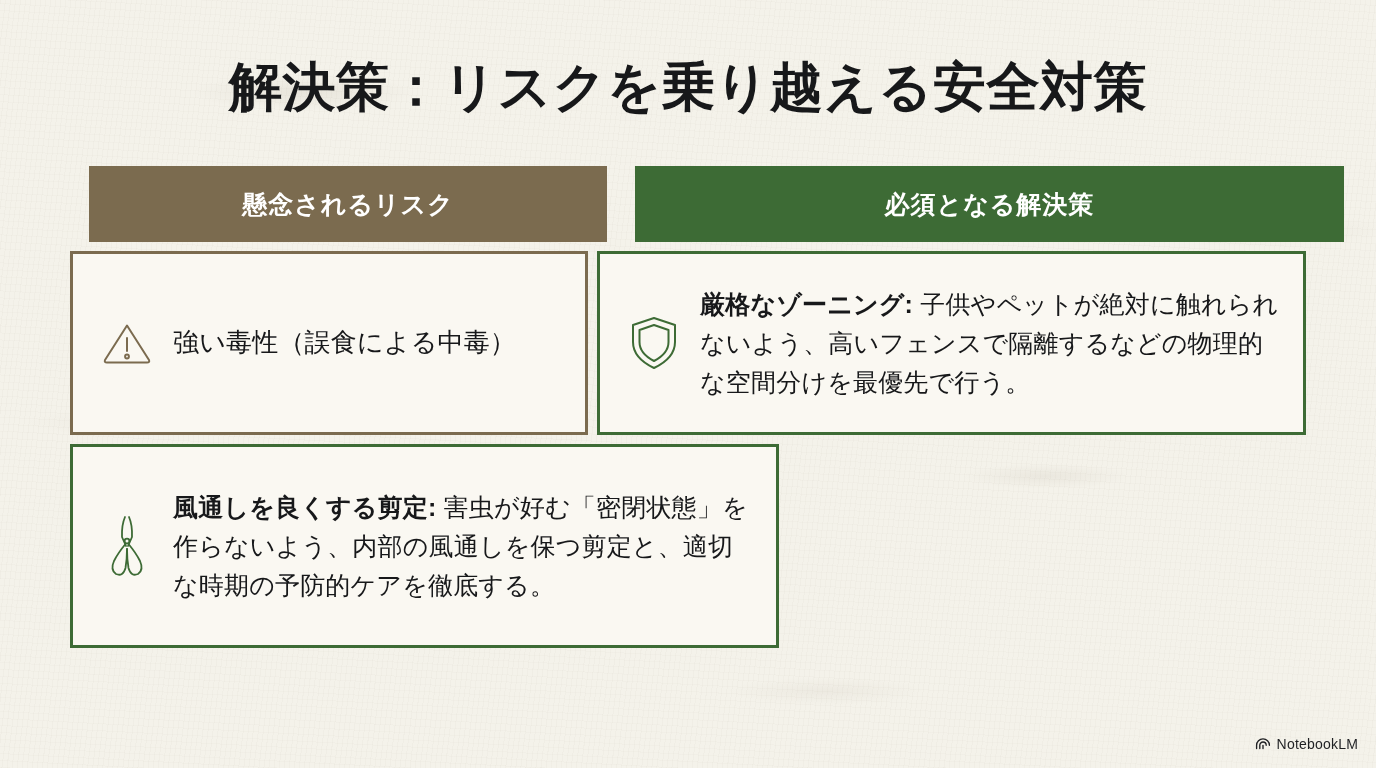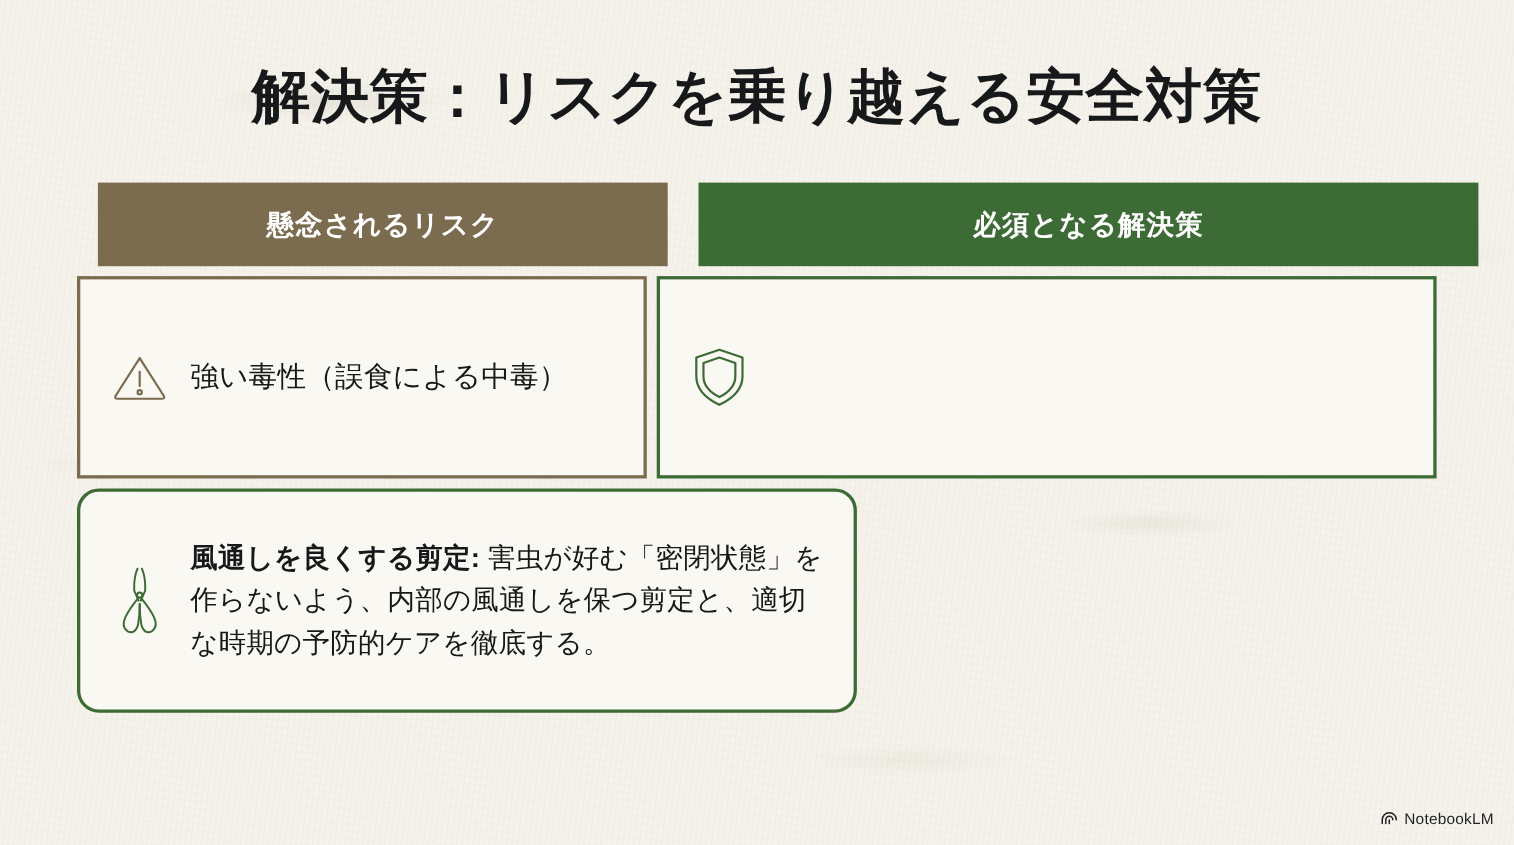--- a/index.html
+++ b/index.html
@@ -84,21 +84,21 @@
   }
   .cell-risk {
     border: 3px solid #7b6b4f;
     min-height: 184px;
   }
   .cell-sol {
     border: 3px solid #3d6b35;
     min-height: 184px;
   }
   .row-2 .cell-risk { min-height: 204px; }
-  .row-2 .cell-sol  { min-height: 204px; border-radius: 20px; }
+  .row-2 .cell-sol  { min-height: 204px; }
 
   .cell-icon {
     flex: 0 0 auto;
     width: 64px;
     height: 64px;
     display: flex;
     align-items: center;
     justify-content: center;
     margin-right: 14px;
   }
@@ -157,20 +157,23 @@
         </span>
         <span class="cell-text">強い毒性（誤食による中毒）</span>
       </div>
 
       <div class="cell cell-sol col-sol">
         <span class="cell-icon">
           <svg width="54" height="58" viewBox="0 0 54 58" fill="none" stroke="#3d6b35" stroke-width="2" stroke-linecap="round" stroke-linejoin="round">
             <path d="M27 4 L48 11 L48 28 Q48 44 27 54 Q6 44 6 28 L6 11 Z"></path>
             <path d="M27 11 L41.5 16 L41.5 28 Q41.5 39.5 27 47 Q12.5 39.5 12.5 28 L12.5 16 Z"></path>
           </svg>
+        </span>
+        <span class="cell-text sol">
+          <span class="lead">厳格なゾーニング:</span><span> 子供やペットが絶対に触れられないよう、高いフェンスで隔離するなどの物理的な空間分けを最優先で行う。</span>
         </span>
       </div>
     </div>
 
     <div class="row row-2">
 
 
       <div class="cell cell-sol col-sol">
         <span class="cell-icon">
           <svg width="46" height="66" viewBox="0 0 46 66" fill="none" stroke="#3d6b35" stroke-width="1.8" stroke-linecap="round" stroke-linejoin="round">

